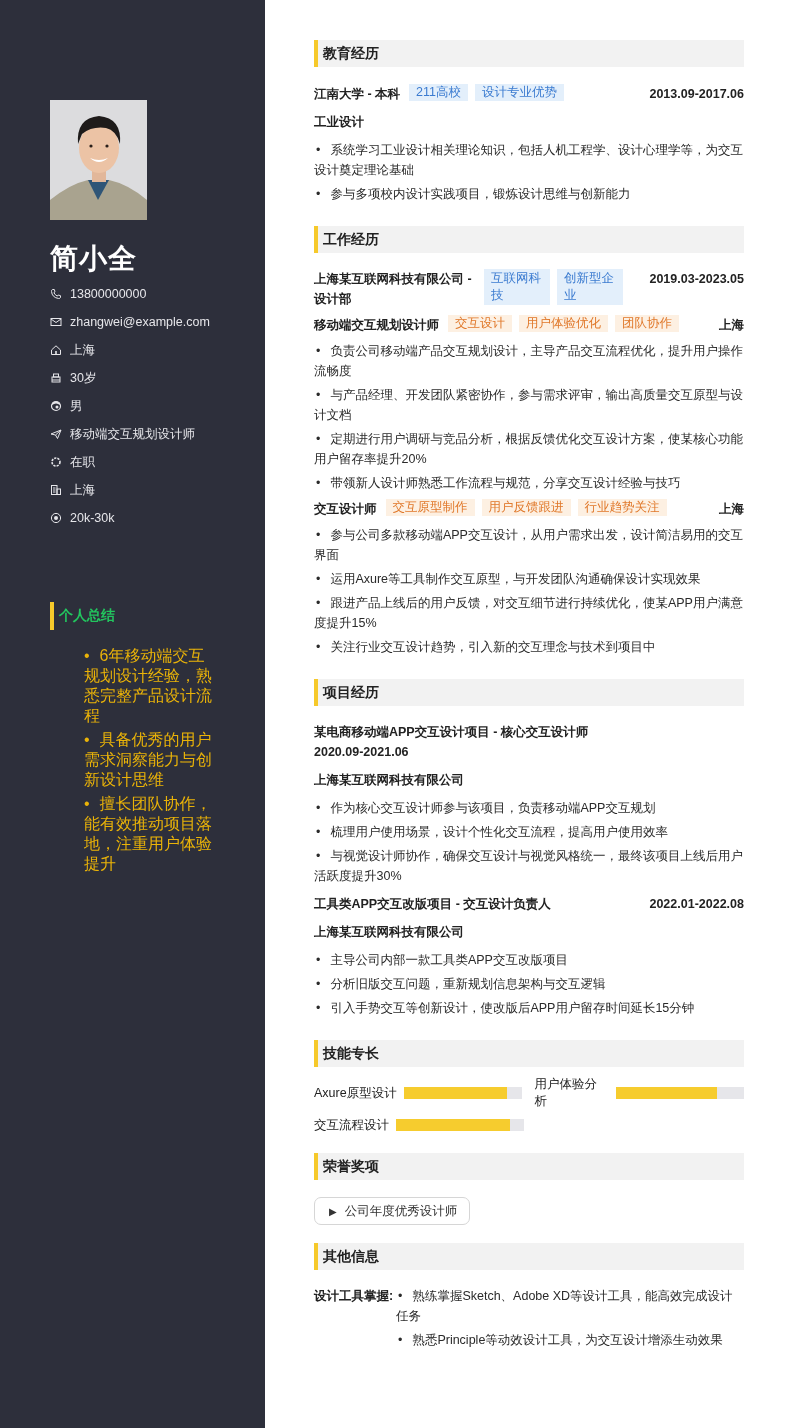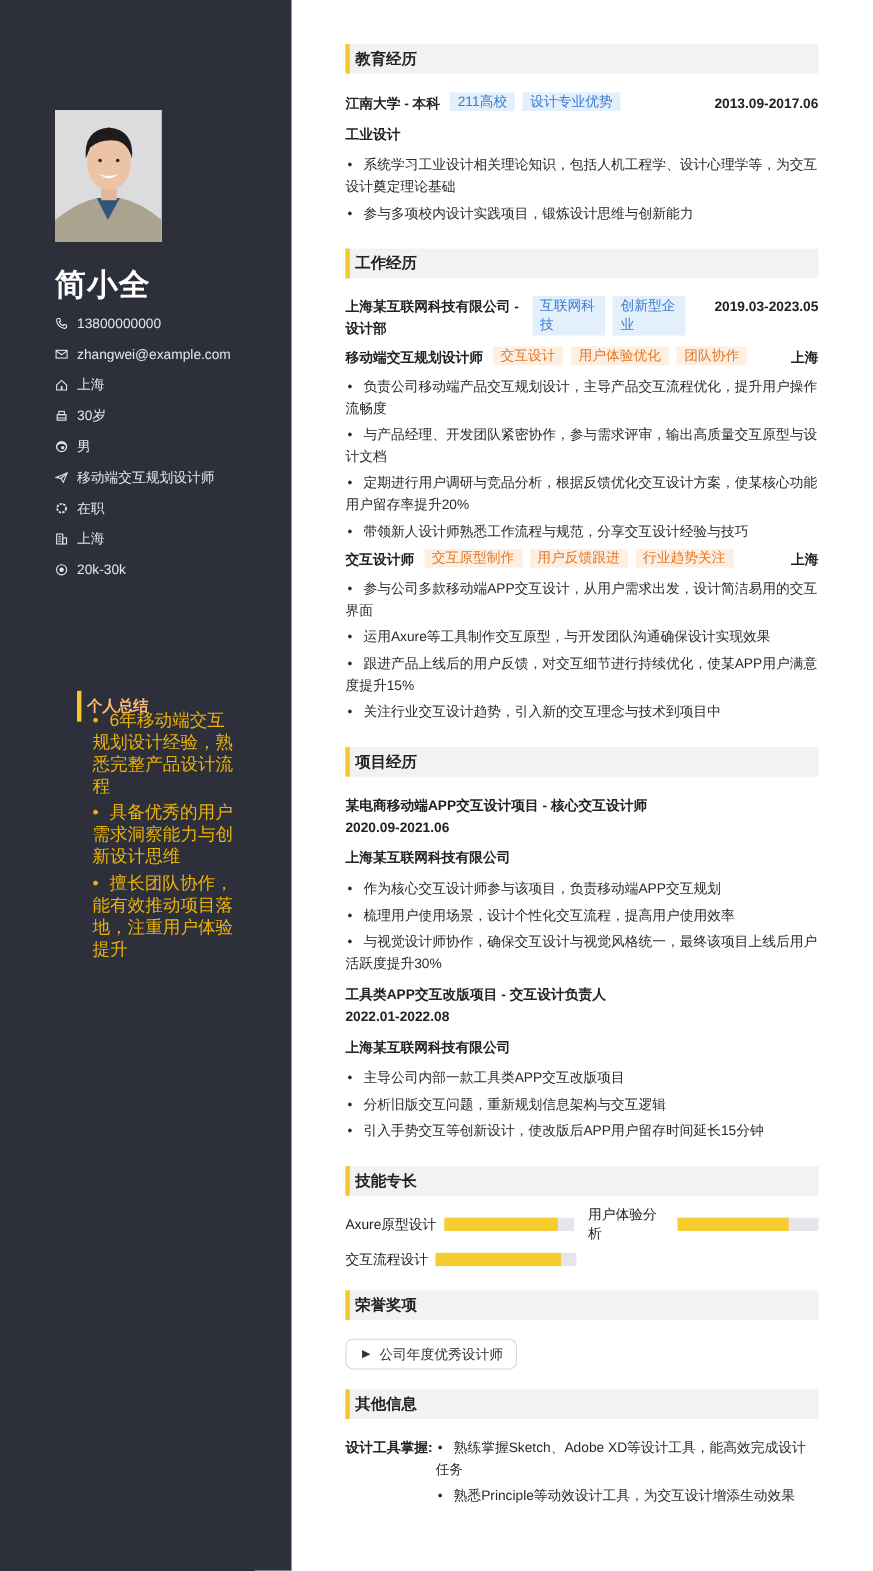--- a/index.html
+++ b/index.html
@@ -8,21 +8,21 @@
 
   .sidebar { position: absolute; left: 0; top: 0; width: 265px; height: 1428px; background: #2d2f3b; color: #e8e8ec; }
   .photo { position: absolute; left: 50px; top: 100px; width: 97px; height: 120px; background: #d9d9dc; overflow: hidden; }
   .photo svg { display: block; }
   .name { position: absolute; left: 50px; top: 240px; font-size: 28px; font-weight: bold; color: #fff; letter-spacing: 1px; }
   .contact-list { position: absolute; left: 50px; top: 280px; list-style: none; }
   .contact-list li { height: 28px; display: flex; align-items: center; font-size: 12.5px; color: #e6e6ea; }
   .contact-list .ico { width: 12px; height: 12px; margin-right: 8px; display: inline-flex; align-items: center; justify-content: center; }
   .contact-list .ico svg { width: 12px; height: 12px; }
 
-  .summary-head { position: absolute; left: 50px; top: 628px; height: 28px; border-left: 4px solid #f6c92b; padding-left: 5px; font-size: 14px; font-weight: bold; color: #fdba74; display: flex; align-items: center; margin-left: 20px; }
+  .summary-head { position: absolute; left: 50px; top: 602px; height: 28px; border-left: 4px solid #f6c92b; padding-left: 5px; font-size: 14px; font-weight: bold; color: #22c55e; display: flex; align-items: center; }
   .summary-list { position: absolute; left: 68px; top: 646px; width: 148px; list-style: none; }
   .summary-list li { font-size: 16px; line-height: 20px; color: #eab308; margin-bottom: 4px; margin-left: 16px; }
   .summary-list li::before { content: "•"; margin-right: 10px; }
 
   .main { position: absolute; left: 314px; top: 40px; width: 430px; }
   .sec-head { height: 27px; background: #f2f2f2; border-left: 4px solid #f6c92b; padding-left: 5px; font-size: 14px; font-weight: bold; color: #222; display: flex; align-items: center; }
   .entry-row { display: flex; justify-content: space-between; align-items: flex-start; font-size: 12.5px; font-weight: bold; line-height: 20px; }
   .entry-left { display: flex; align-items: flex-start; }
   .tag { display: inline-block; font-size: 12.5px; font-weight: normal; line-height: 17px; padding: 0 7px; margin-left: 7px; }
   .tag.blue { background: #e3effb; color: #3b7bd0; }
@@ -234,21 +234,21 @@
       </div>
       <div class="sub" style="margin-top:8px;">上海某互联网科技有限公司</div>
       <ul class="bullets" style="margin-top:8px;">
         <li>作为核心交互设计师参与该项目，负责移动端APP交互规划</li>
         <li>梳理用户使用场景，设计个性化交互流程，提高用户使用效率</li>
         <li>与视觉设计师协作，确保交互设计与视觉风格统一，最终该项目上线后用户活跃度提升30%</li>
       </ul>
     </div>
 
     <div>
-      <div class="entry-row" style="margin-top:8px;flex-direction:column;">
+      <div class="entry-row" style="margin-top:8px;">
         <span>工具类APP交互改版项目 - 交互设计负责人</span>
         <span>2022.01-2022.08</span>
       </div>
       <div class="sub" style="margin-top:8px;">上海某互联网科技有限公司</div>
       <ul class="bullets" style="margin-top:8px;">
         <li>主导公司内部一款工具类APP交互改版项目</li>
         <li>分析旧版交互问题，重新规划信息架构与交互逻辑</li>
         <li>引入手势交互等创新设计，使改版后APP用户留存时间延长15分钟</li>
       </ul>
     </div>

